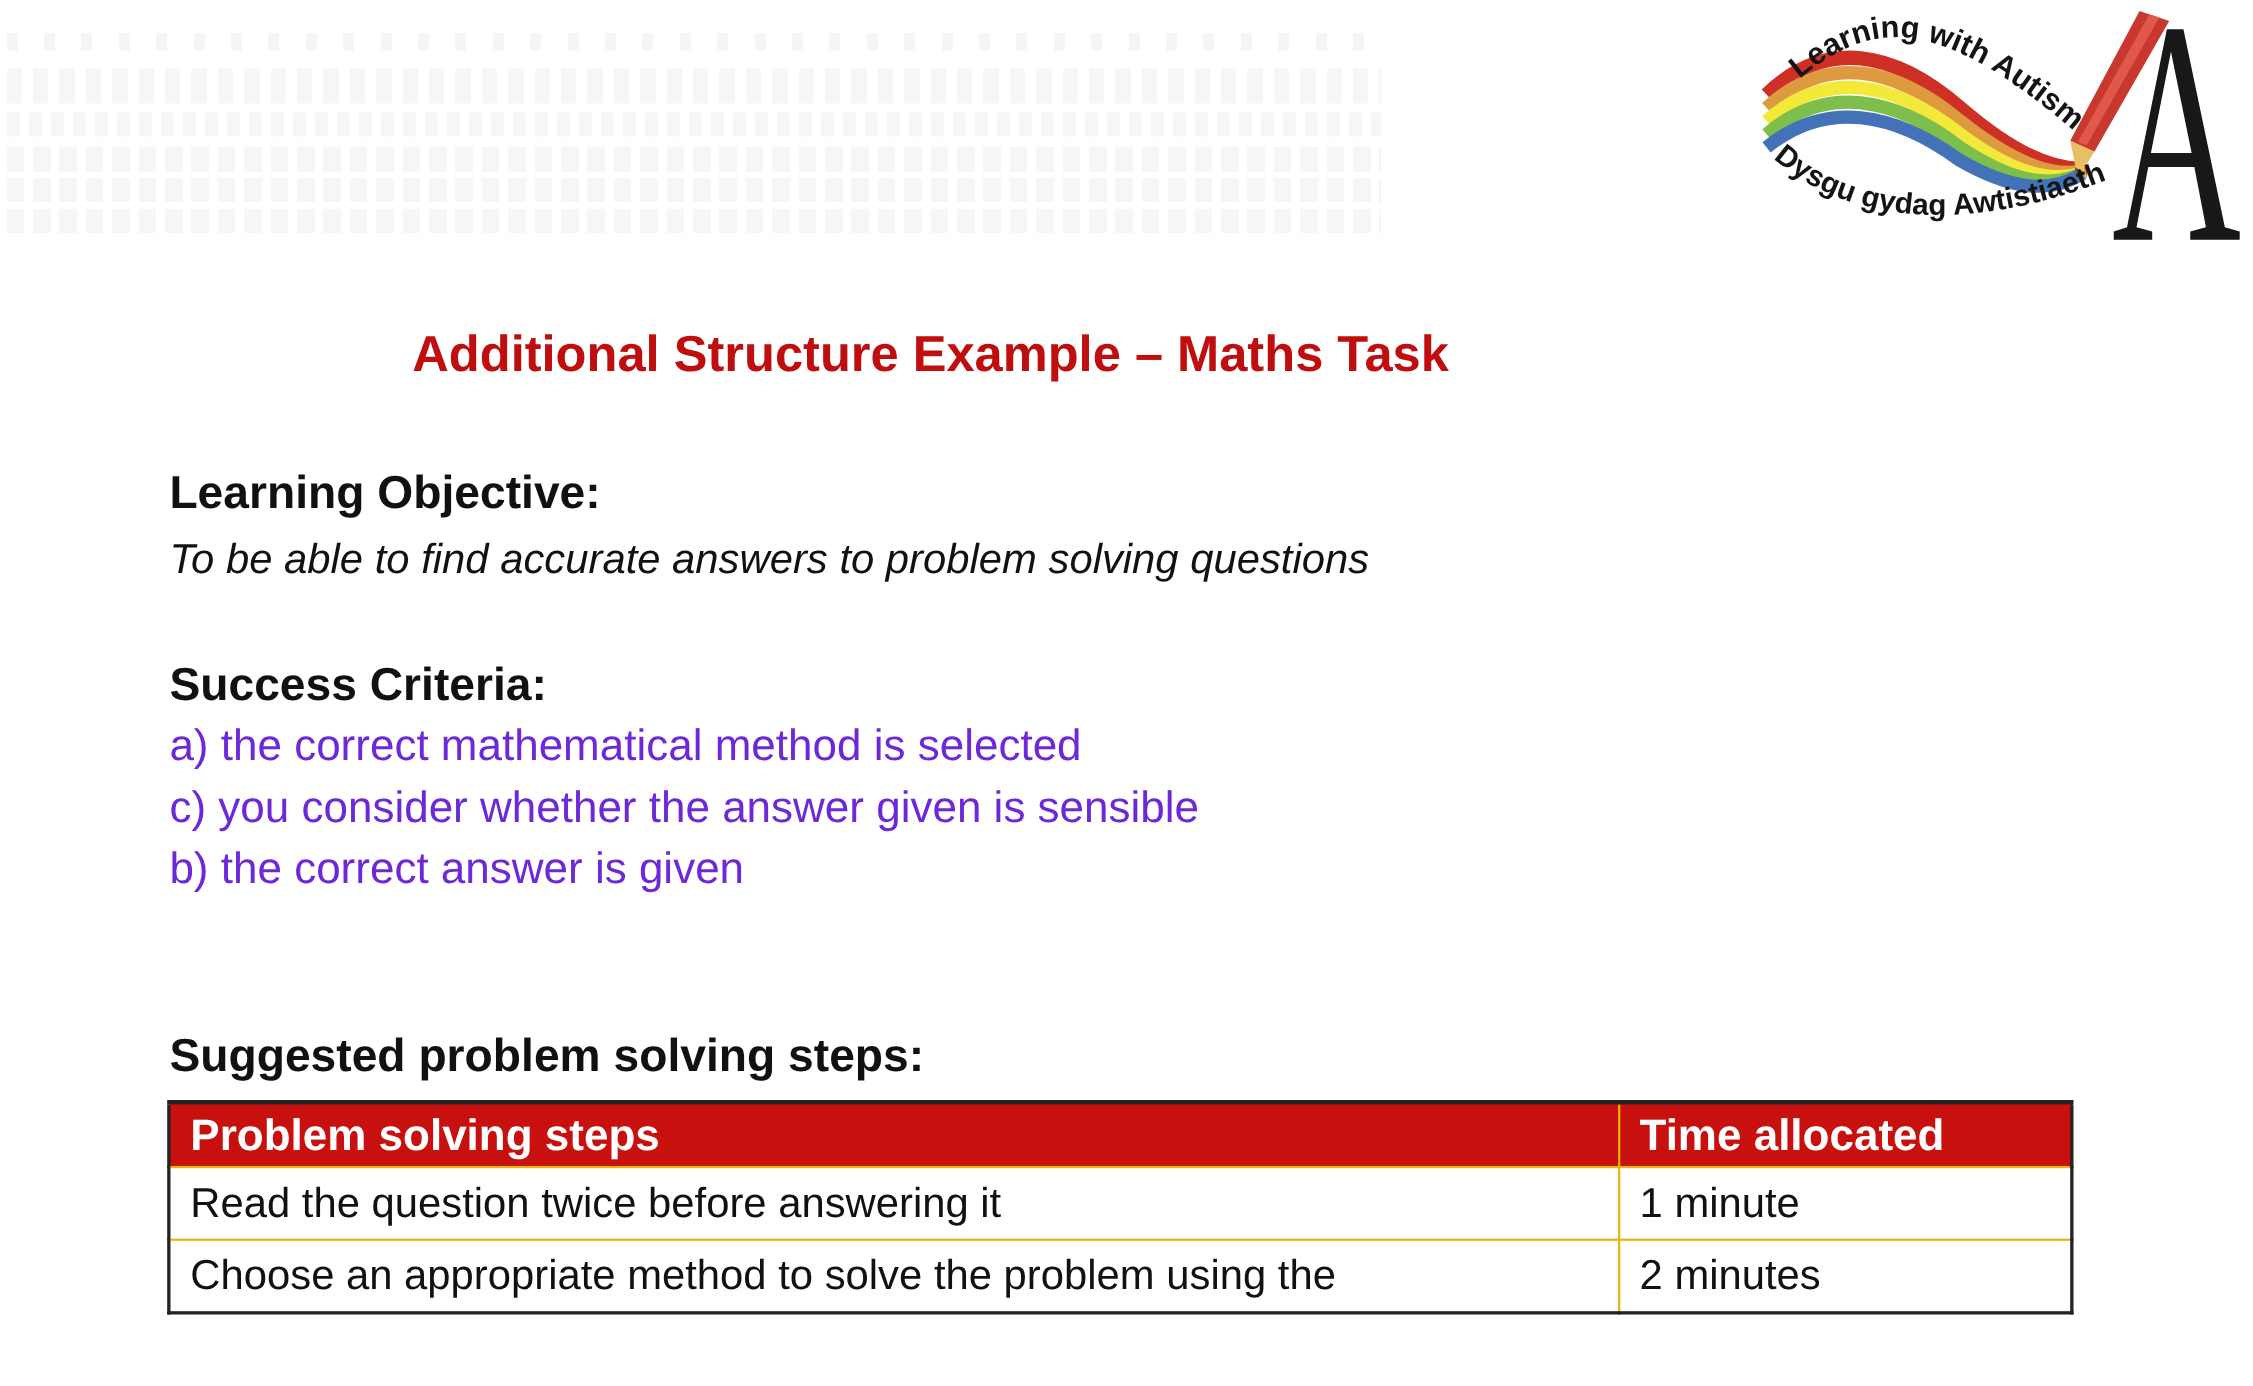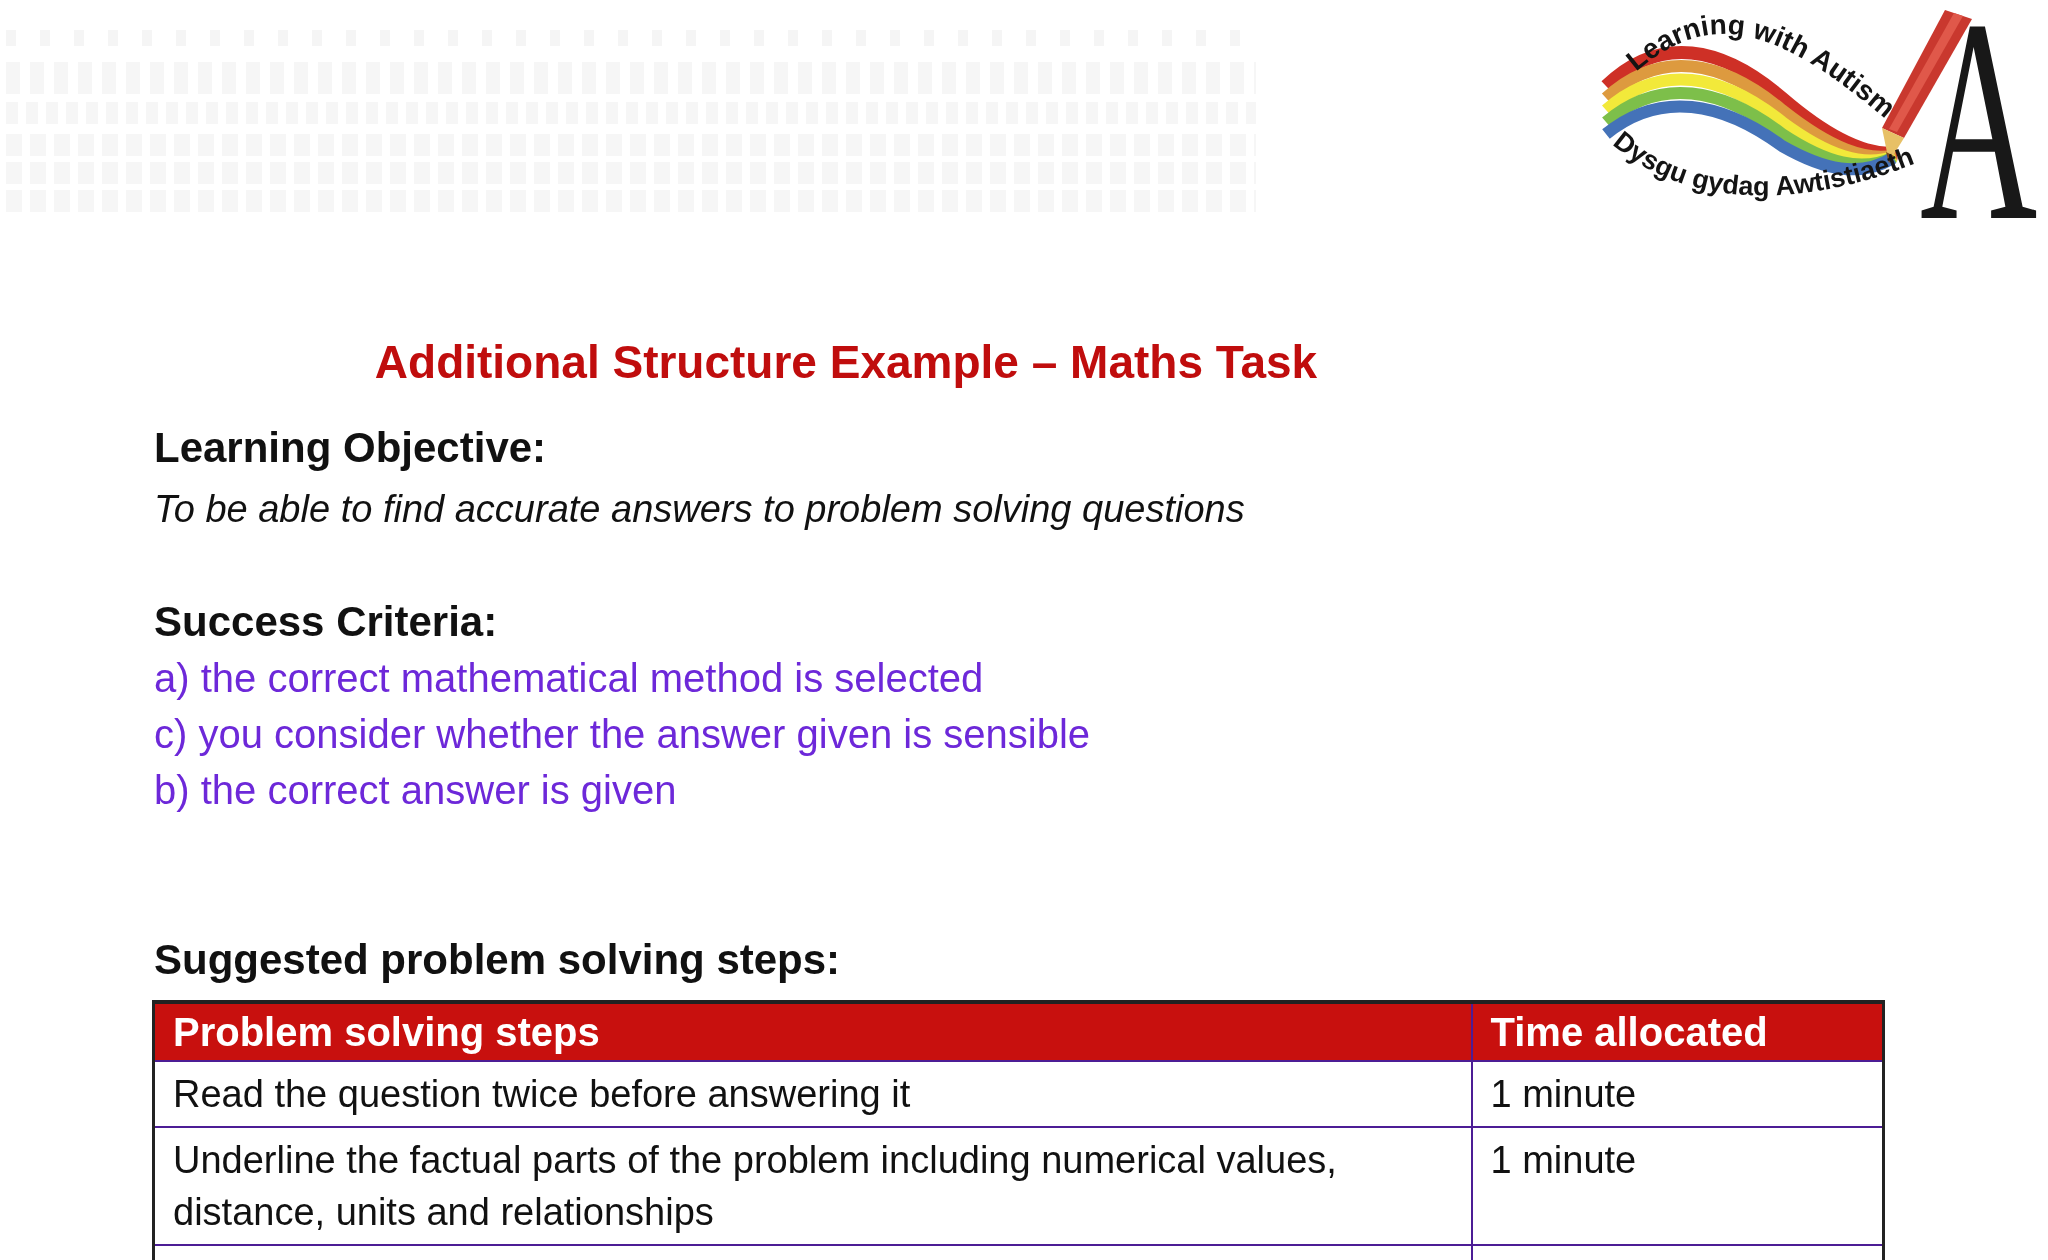--- a/index.html
+++ b/index.html
@@ -25,39 +25,39 @@
   .logo-wrap { position:absolute; left:1598px; top:6px; width:444px; }
   .logo-svg  { display:block; width:444px; height:226px; }
   .logo-url  { margin-top:2px; text-align:center; white-space:nowrap; letter-spacing:-.5px; }
   .u-gray  { font-size:33px; color:#8e8e8e; }
   .u-big   { font-size:41px; font-weight:bold; color:#cf2127; }
   .u-small { font-size:29px; font-weight:bold; color:#cf2127; }
 
   
   .doc-title {
     position:absolute; top:294px; left:0; width:1692px;
-    text-align:center; font-size:46px; font-weight:bold; color:#c00d0d;margin-top:41px;
+    text-align:center; font-size:46px; font-weight:bold; color:#c00d0d;
   }
   .heading   { position:absolute; left:154px; font-size:42px; font-weight:bold; color:#111; }
   .bodyline  { position:absolute; left:154px; font-size:38px; color:#111; }
   .h-lo  { top:424px;text-align:center; } .b-lo  { top:488px;font-style:italic; }
   .h-sc  { top:598px; }
   .sc-list { position:absolute; left:154px; top:650px; font-size:40px; color:#6d28d9; line-height:56px; }
   .h-steps { top:936px; }
 
   
   .steps-table {
     position:absolute; left:152px; top:1000px; width:1730px;
     border-collapse:collapse; table-layout:fixed;
     font-size:38px; color:#111;
   }
   .steps-table col.c1 { width:1318px; }
   .steps-table col.c2 { width:412px; }
   .steps-table td, .steps-table th {
-    border:2px solid #4c1d95; text-align:left; vertical-align:top;
+    border:2px solid #eab308; text-align:left; vertical-align:top;
     padding:6px 24px 6px 18px; line-height:52px; font-weight:normal;
   }
   .steps-table { border:3px solid #222; border-top-width:4px; }
   .steps-table th {
     background:#c8100e; color:#ffffff; font-weight:bold; font-size:40px;
     padding-top:4px; padding-bottom:4px; line-height:48px;
   }
   .steps-table th + th { border-left:2px solid #d8b0ae; }
   tr.row-h  { height:56px; }
   tr.row-1  { height:58px; }
@@ -128,22 +128,18 @@
     </colgroup>
   <tbody>
       <tr class="row-h">
     <th>Problem solving steps</th>
     <th>Time allocated</th>
   </tr>
   <tr class="row-1">
     <td>Read the question twice before answering it</td>
     <td>1 minute</td>
   </tr>
-  <tr class="row-2">
-    <td>Underline the factual parts of the problem including numerical values, distance, units and relationships</td>
-    <td>1 minute</td>
-  </tr>
   <tr class="row-3">
     <td>Choose an appropriate method to solve the problem using the</td>
     <td>2 minutes</td>
   </tr>
 </tbody>
   </table>
 
 </body></html>

